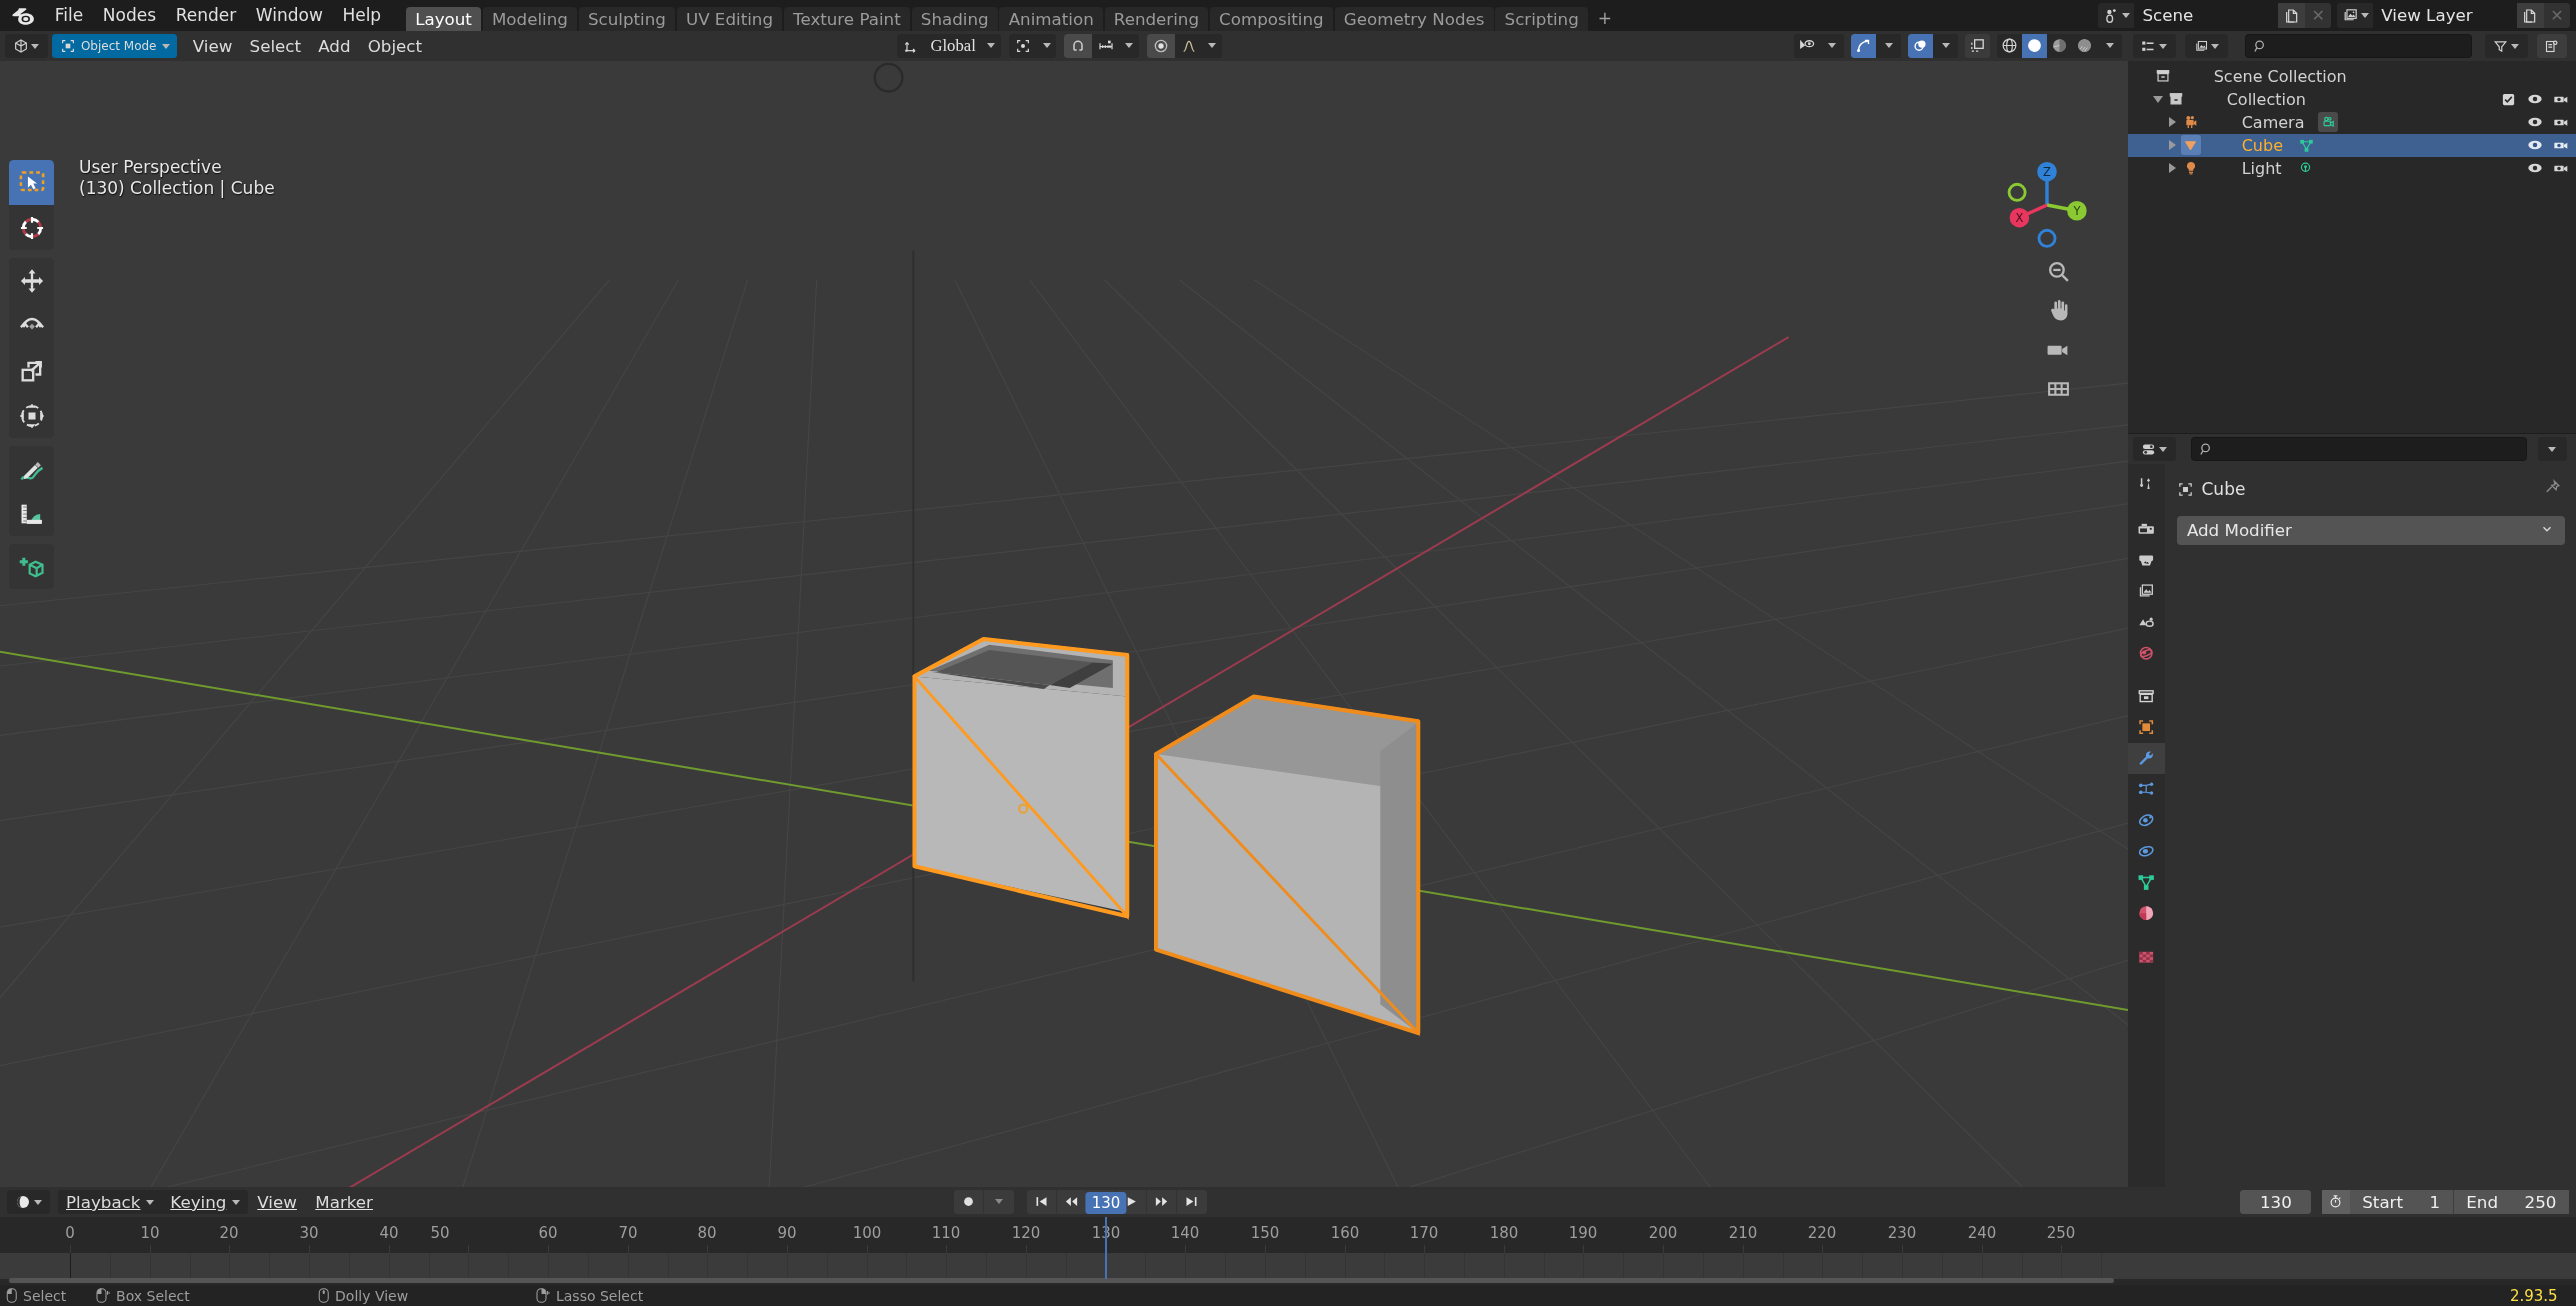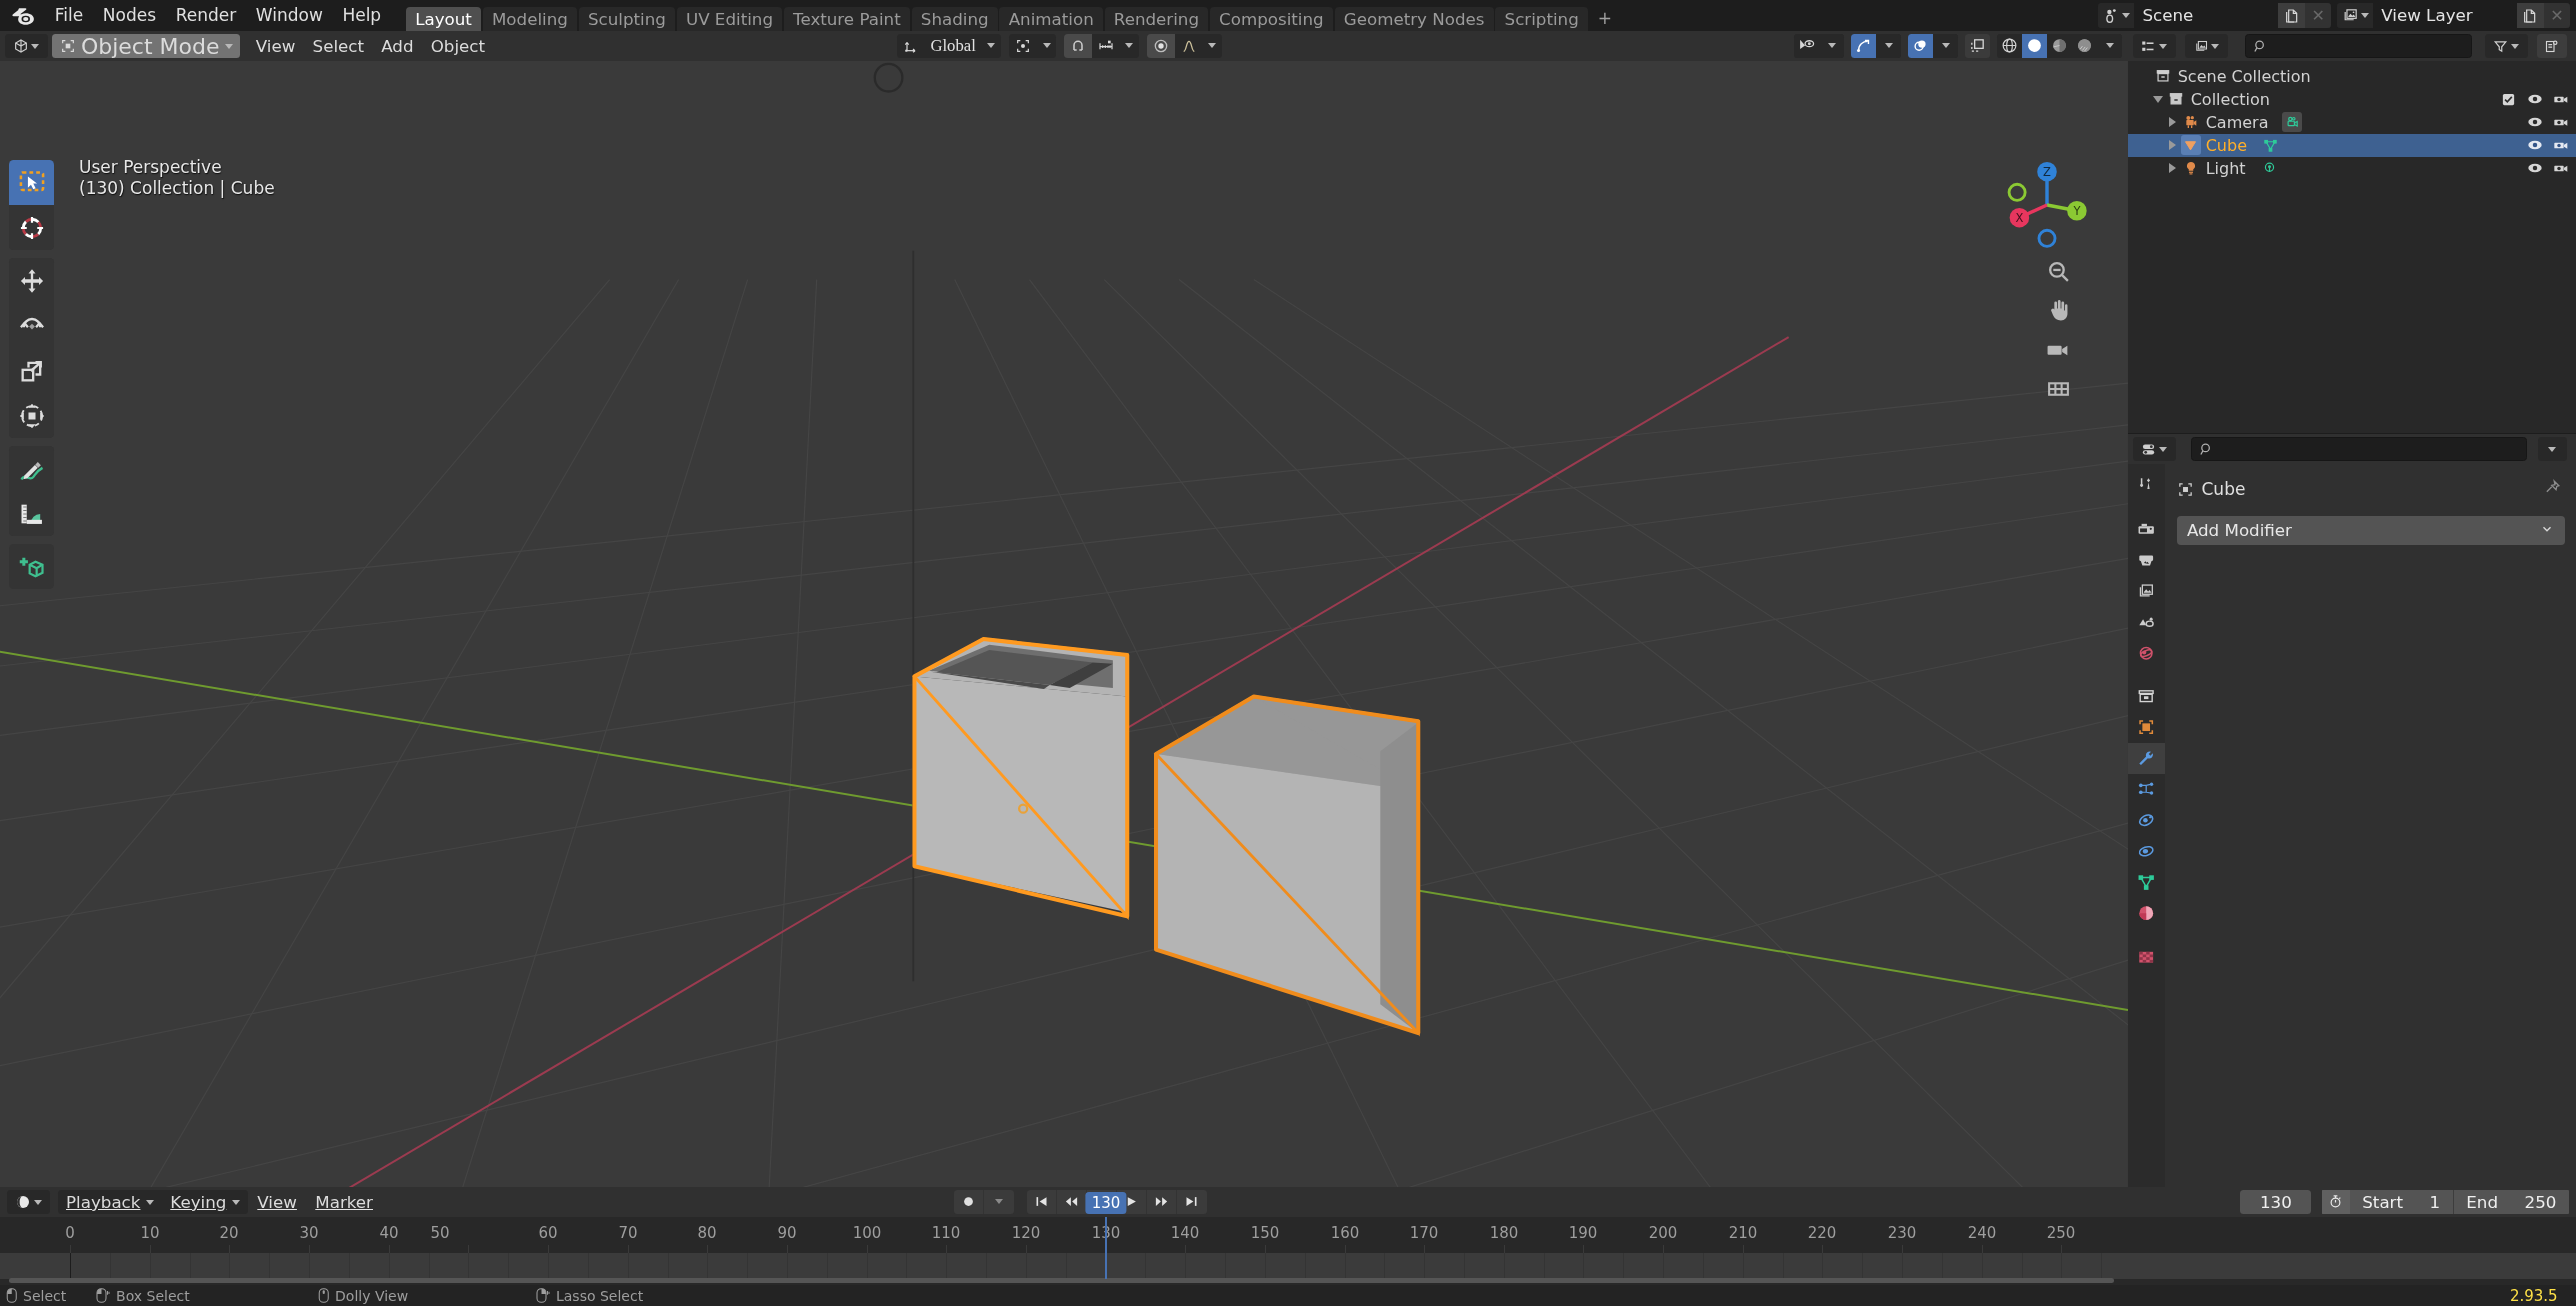--- a/index.html
+++ b/index.html
@@ -51,22 +51,22 @@
   
   #vp-header {
     position: absolute; left: 0; top: 31px; width: 2128px; height: 30px;
     background: #303030; display: flex; align-items: center; padding-left: 4.6px;
   }
   .editor-type-btn {
     width: 43px; height: 24px; background: #282828; border-radius: 3.5px;
     display: flex; align-items: center; justify-content: center; gap: 2.3px; margin-right: 4.6px;
   }
   .hdr-btn {
-    height: 24px; background: #737373; border-radius: 3.5px; display: flex; align-items: center;
-    padding: 0 7.5px; gap: 5.2px; margin-right: 3.5px; font-size: 22px; color: #dcdcdc; white-space: nowrap;
+    height: 24px; background: #0369a1; border-radius: 3.5px; display: flex; align-items: center;
+    padding: 0 7.5px; gap: 5.2px; margin-right: 3.5px; font-size: 12px; color: #dcdcdc; white-space: nowrap;
   }
   .hdr-menus { display: flex; align-items: center; margin-left: 3.5px; }
   .hdr-menu { padding: 0 8.6px; height: 24px; line-height: 24px; font-size: 16.7px; color: #dcdcdc; border-radius: 2.9px; }
 
   .vp-center-tools { position: absolute; left: 897px; top: 2.9px; display: flex; align-items: center; font-family: Liberation Serif, serif; }
   .tool-group { display: flex; align-items: center; background: #282828; border-radius: 3.5px; margin-right: 8px; height: 24px; }
   .tg-item { display: flex; align-items: center; justify-content: center; height: 24px; padding: 0 5.8px; gap: 4px; }
   .tg-item.on { background: #4a4a4a; }
   .tg-item.first { border-radius: 3.5px 0 0 3.5px; }
   .tg-item.last { border-radius: 0 3.5px 3.5px 0; }
@@ -115,21 +115,21 @@
   }
   .ol-search {
     flex: 1; height: 24px; background: #1d1d1d; border-radius: 3.5px; border: 0.6px solid #161616;
     display: flex; align-items: center; padding: 0 7px; margin: 0 8px;
   }
   .ol-rows { padding-top: 3.5px; }
   .ol-row { height: 23px; display: flex; align-items: center; padding-right: 5.8px; position: relative; font-size: 16px; color: #d2d2d2; }
   .ol-row.selected { background: #3e6191; }
   .ol-row .disc { width: 17px; display: flex; align-items: center; justify-content: center; }
   .ol-icon { width: 19.5px; height: 19.5px; display: flex; align-items: center; justify-content: center; margin-right: 5.2px; }
-  .ol-label { white-space: nowrap; }
+  .ol-label { white-space: nowrap; margin-left: 36px; }
   .ol-label.obj-active { color: #ffaf29; }
   .ol-right { position: absolute; right: 7px; display: flex; align-items: center; gap: 10.4px; }
   .tri-right { width: 0; height: 0; border-top: 5.2px solid transparent; border-bottom: 5.2px solid transparent; border-left: 7px solid #9a9a9a; }
   .tri-down { width: 0; height: 0; border-left: 5.2px solid transparent; border-right: 5.2px solid transparent; border-top: 7px solid #9a9a9a; }
 
   
   #properties {
     position: absolute; left: 2128px; top: 434px; width: 448px; height: 753px;
     background: #303030;
   }

